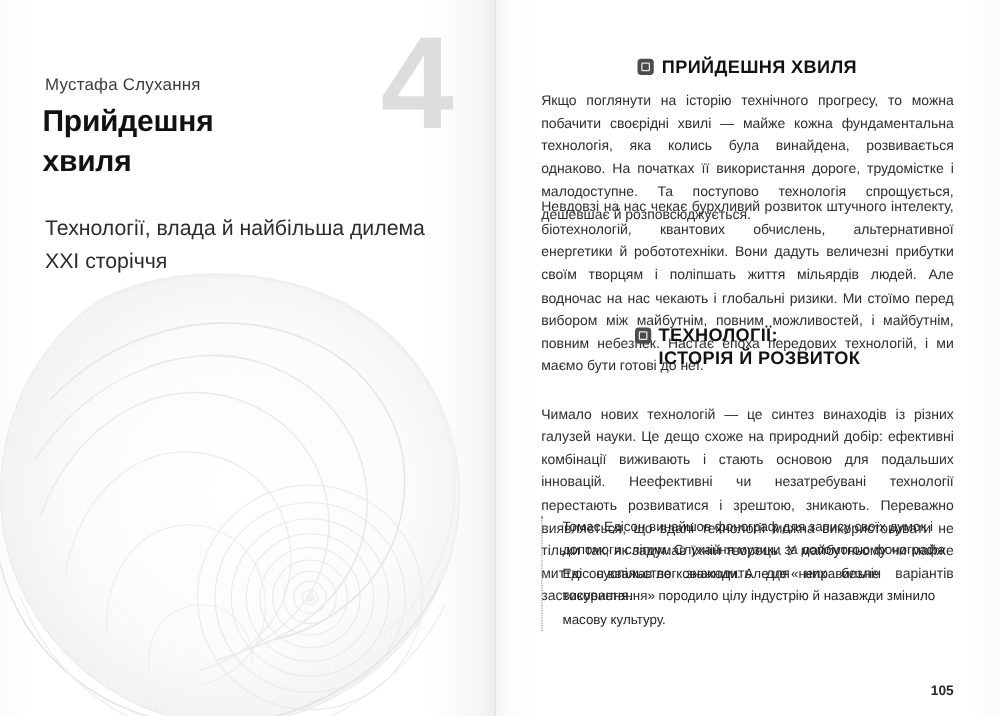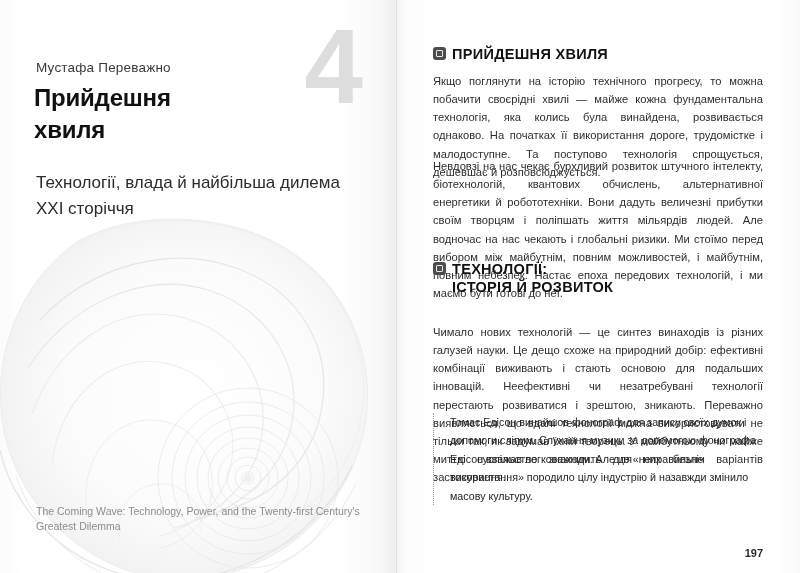--- a/index.html
+++ b/index.html
@@ -89,20 +89,21 @@
   h2.section-head{
     margin:0;
     font-size:14.5px;
     font-weight:bold;
     color:#121212;
     letter-spacing:.3px;
     line-height:1.25;
     display:flex;
     align-items:flex-start;
     gap:6px;
+    justify-content:center;
   }
   h2.section-head .head-text{display:block;}
   .badge-icon{
     flex:0 0 auto;
     display:inline-block;
     width:13px;height:13px;
     margin-top:2px;
     border-radius:3px;
     background:#4c4c4c;
     position:relative;
@@ -192,31 +193,30 @@
         </g>
         <circle cx="268" cy="278" r="4" fill="#f0f0f0"></circle>
 
         <path d="M96,44 C166,6 268,14 328,66 C370,102 390,158 382,212
                  C376,254 352,290 320,312" fill="none" stroke="#f0f0f0" stroke-width="1.4"></path>
       </svg>
     </div>
 
     <div class="chapter-number">4</div>
 
-    <div class="author">Мустафа Переважно</div>
+    <div class="author">Мустафа Слухання</div>
 
     <div class="book-title">
       <div>Прийдешня</div>
       <div>хвиля</div>
     </div>
 
     <div class="book-subtitle">Технології, влада й найбільша дилема XXI сторіччя</div>
 
     <div class="orig-title">
-      <div>The Coming Wave: Technology, Power, and the Twenty-first Century's Greatest Dilemma</div>
     </div>
   </div>
 
   <div class="gutter-line"></div>
 
   <div class="page-right">
 
     <div class="rp section" style="top:45px;">
       <h2 class="section-head">
         <span class="badge-icon"></span>
@@ -237,16 +237,16 @@
         </span>
       </h2>
     </div>
 
     <p class="body rp" style="top:323px;">Чимало нових технологій — це синтез винаходів із різних галузей науки. Це дещо схоже на природний добір: ефективні комбінації виживають і стають основою для подальших інновацій. Неефективні чи незатребувані технології перестають розвиватися і зрештою, зникають. Переважно виявляється, що вдалі технології можна використовувати не тільки так, як задумав їхній творець. У майбутньому чи майже миттю суспільство знаходить для них безліч варіантів застосування.</p>
 
     <blockquote class="quote rp" style="top:413px;width:314px;">Томас Едісон винайшов фонограф для запису своїх думок і допомоги сліпим. Слухання музики за допомогою фонографа Едісон вважав легковажним. Але це «неправильне використання» породило цілу індустрію й назавжди змінило масову культуру.</blockquote>
 
 
 
-    <div class="page-number">197</div>
+    <div class="page-number">105</div>
   </div>
 
 </div>
 
 </body></html>

